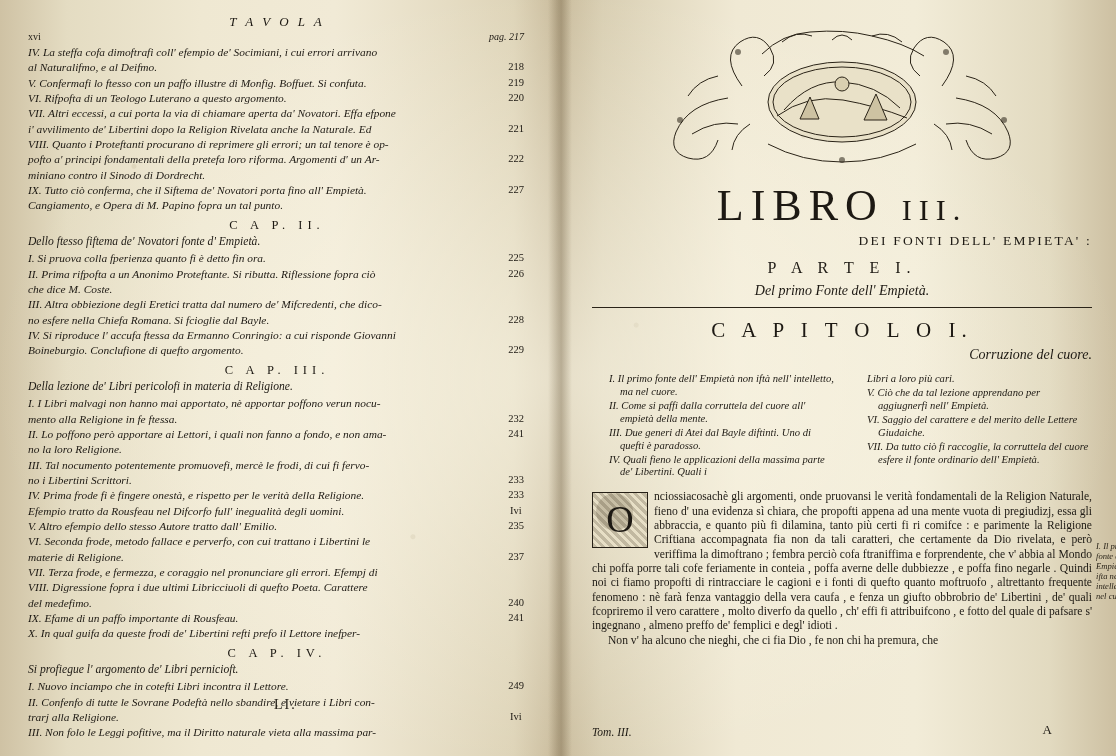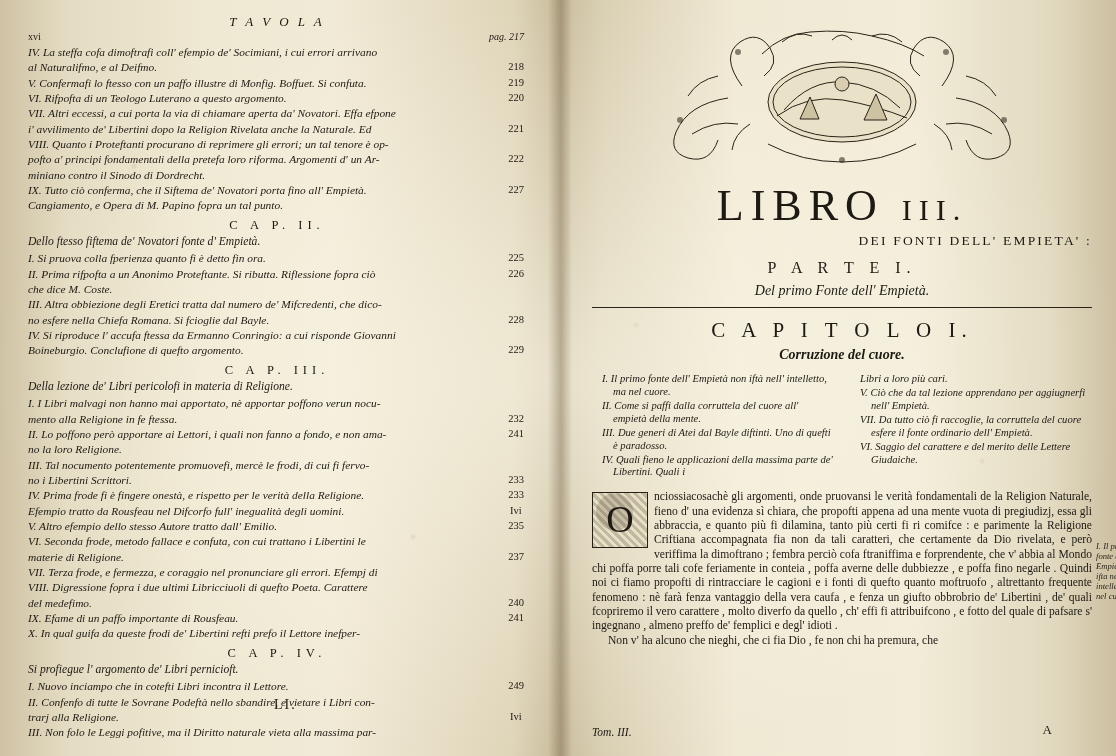--- a/index.html
+++ b/index.html
@@ -83,28 +83,28 @@
   .delprimo{
     text-align:center;font-style:italic;font-size:14px;margin-bottom:6px;
   }
   .rule{
     width:100%;height:0;border-top:1.2px solid #2a2318;margin:8px 0 10px 0;
   }
   .capitolo{
     text-align:center;font-size:21px;letter-spacing:6px;margin:2px 0 4px 0;
   }
   .corruzione{
-    text-align:center;font-style:italic;font-size:14px;margin:0 0 10px 0;font-weight:bold;
+    text-align:right;font-style:italic;font-size:14px;margin:0 0 10px 0;
   }
   .summary{
     display:flex;gap:16px;font-style:italic;font-size:10.6px;line-height:1.22;
     margin-bottom:10px;
   }
   .summary .col{flex:1;}
-  .summary p{margin:0 0 1px 10px;text-indent:-11px;padding-left:11px;}
+  .summary p{margin:0 0 1px 17px;text-indent:-11px;padding-left:11px;}
   .bodytext{
     font-size:11.6px;line-height:1.235;text-align:justify;
     text-justify:inter-word;hyphens:auto;
   }
   .bodytext p{margin:0;}
   .dropcap{
     float:left;width:54px;height:54px;margin:2px 6px 0 0;
     border:1.4px solid #262016;
     background:
       repeating-linear-gradient(45deg, rgba(60,48,28,.22) 0 3px, rgba(255,255,255,0) 3px 6px),
@@ -165,21 +165,21 @@
     <div>
       <div class="entry"><span>I. I Libri malvagi non hanno mai apportato, nè apportar poffono verun nocu-</span><span class="pg"></span></div>
       <div class="entry"><span>mento alla Religione in fe ftessa.</span><span class="pg">232</span></div>
       <div class="entry"><span>II. Lo poffono però apportare ai Lettori, i quali non fanno a fondo, e non ama-</span><span class="pg">241</span></div>
       <div class="entry"><span>no la loro Religione.</span><span class="pg"></span></div>
       <div class="entry"><span>III. Tal nocumento potentemente promuovefi, mercè le frodi, di cui fi fervo-</span><span class="pg"></span></div>
       <div class="entry"><span>no i Libertini Scrittori.</span><span class="pg">233</span></div>
       <div class="entry"><span>IV. Prima frode fi è fingere onestà, e rispetto per le verità della Religione.</span><span class="pg">233</span></div>
       <div class="entry"><span>Efempio tratto da Rousfeau nel Difcorfo full' inegualità degli uomini.</span><span class="pg">Ivi</span></div>
       <div class="entry"><span>V. Altro efempio dello stesso Autore tratto dall' Emilio.</span><span class="pg">235</span></div>
-      <div class="entry"><span>VI. Seconda frode, metodo fallace e confuta, con cui trattano i Libertini le</span><span class="pg"></span></div>
+      <div class="entry"><span>VI. Seconda frode, metodo fallace e perverfo, con cui trattano i Libertini le</span><span class="pg"></span></div>
       <div class="entry"><span>materie di Religione.</span><span class="pg">237</span></div>
       <div class="entry"><span>VII. Terza frode, e fermezza, e coraggio nel pronunciare gli errori. Efempj di</span><span class="pg"></span></div>
       <div class="entry"><span>VIII. Digressione fopra i due ultimi Libricciuoli di quefto Poeta. Carattere</span><span class="pg"></span></div>
       <div class="entry"><span>del medefimo.</span><span class="pg">240</span></div>
       <div class="entry"><span>IX. Efame di un paffo importante di Rousfeau.</span><span class="pg">241</span></div>
       <div class="entry"><span>X. In qual guifa da queste frodi de' Libertini refti prefo il Lettore inefper-</span><span class="pg"></span></div>
     </div>
 
     <div class="capline">C A P.  IV.</div>
     <div class="caphead">Si profiegue l' argomento de' Libri pernicioft.</div>
@@ -248,22 +248,22 @@
     <div class="summary">
       <div class="col">
         <p>I. Il primo fonte dell' Empietà non iftà nell' intelletto, ma nel cuore.</p>
         <p>II. Come si paffi dalla corruttela del cuore all' empietà della mente.</p>
         <p>III. Due generi di Atei dal Bayle diftinti. Uno di quefti è paradosso.</p>
         <p>IV. Quali fieno le applicazioni della massima parte de' Libertini. Quali i</p>
       </div>
       <div class="col">
         <p>Libri a loro più cari.</p>
         <p>V. Ciò che da tal lezione apprendano per aggiugnerfi nell' Empietà.</p>
+        <p>VI. Saggio del carattere e del merito delle Lettere Giudaiche.</p>
         <p>VII. Da tutto ciò fi raccoglie, la corruttela del cuore esfere il fonte ordinario dell' Empietà.</p>
-        <p>VI. Saggio del carattere e del merito delle Lettere Giudaiche.</p>
       </div>
     </div>
 
     <div class="bodytext">
       <div class="dropcap">O</div>
       <p>nciossiacosachè gli argomenti, onde pruovansi le verità fondamentali de la Religion Naturale, fieno d' una evidenza sì chiara, che propofti appena ad una mente vuota di pregiudizj, essa gli abbraccia, e quanto più fi dilamina, tanto più certi fi ri comifce : e parimente la Religione Criftiana accompagnata fia non da tali caratteri, che certamente da Dio rivelata, e però veriffima la dimoftrano ; fembra perciò cofa ftraniffima e forprendente, che v' abbia al Mondo chi poffa porre tali cofe feriamente in conteia , poffa averne delle dubbiezze , e poffa fino negarle .   Quindi noi ci fiamo propofti di rintracciare le cagioni e i fonti di quefto quanto moftruofo , altrettanto frequente fenomeno : nè farà fenza vantaggio della vera caufa , e fenza un giufto obbrobrio de' Libertini , de' quali fcopriremo il vero carattere , molto diverfo da quello , ch' effi fi attribuifcono , e fotto del quale di pafsare s' ingegnano , almeno preffo de' femplici e degl' idioti .</p>
       <p class="indent">Non v' ha alcuno che nieghi, che ci fia Dio , fe non chi ha premura, che</p>
     </div>
 
     <div class="marg" style="top:528px;">I. Il primo fonte dell' Empietà non ifta nell' intelletto, ma nel cuore.</div>

